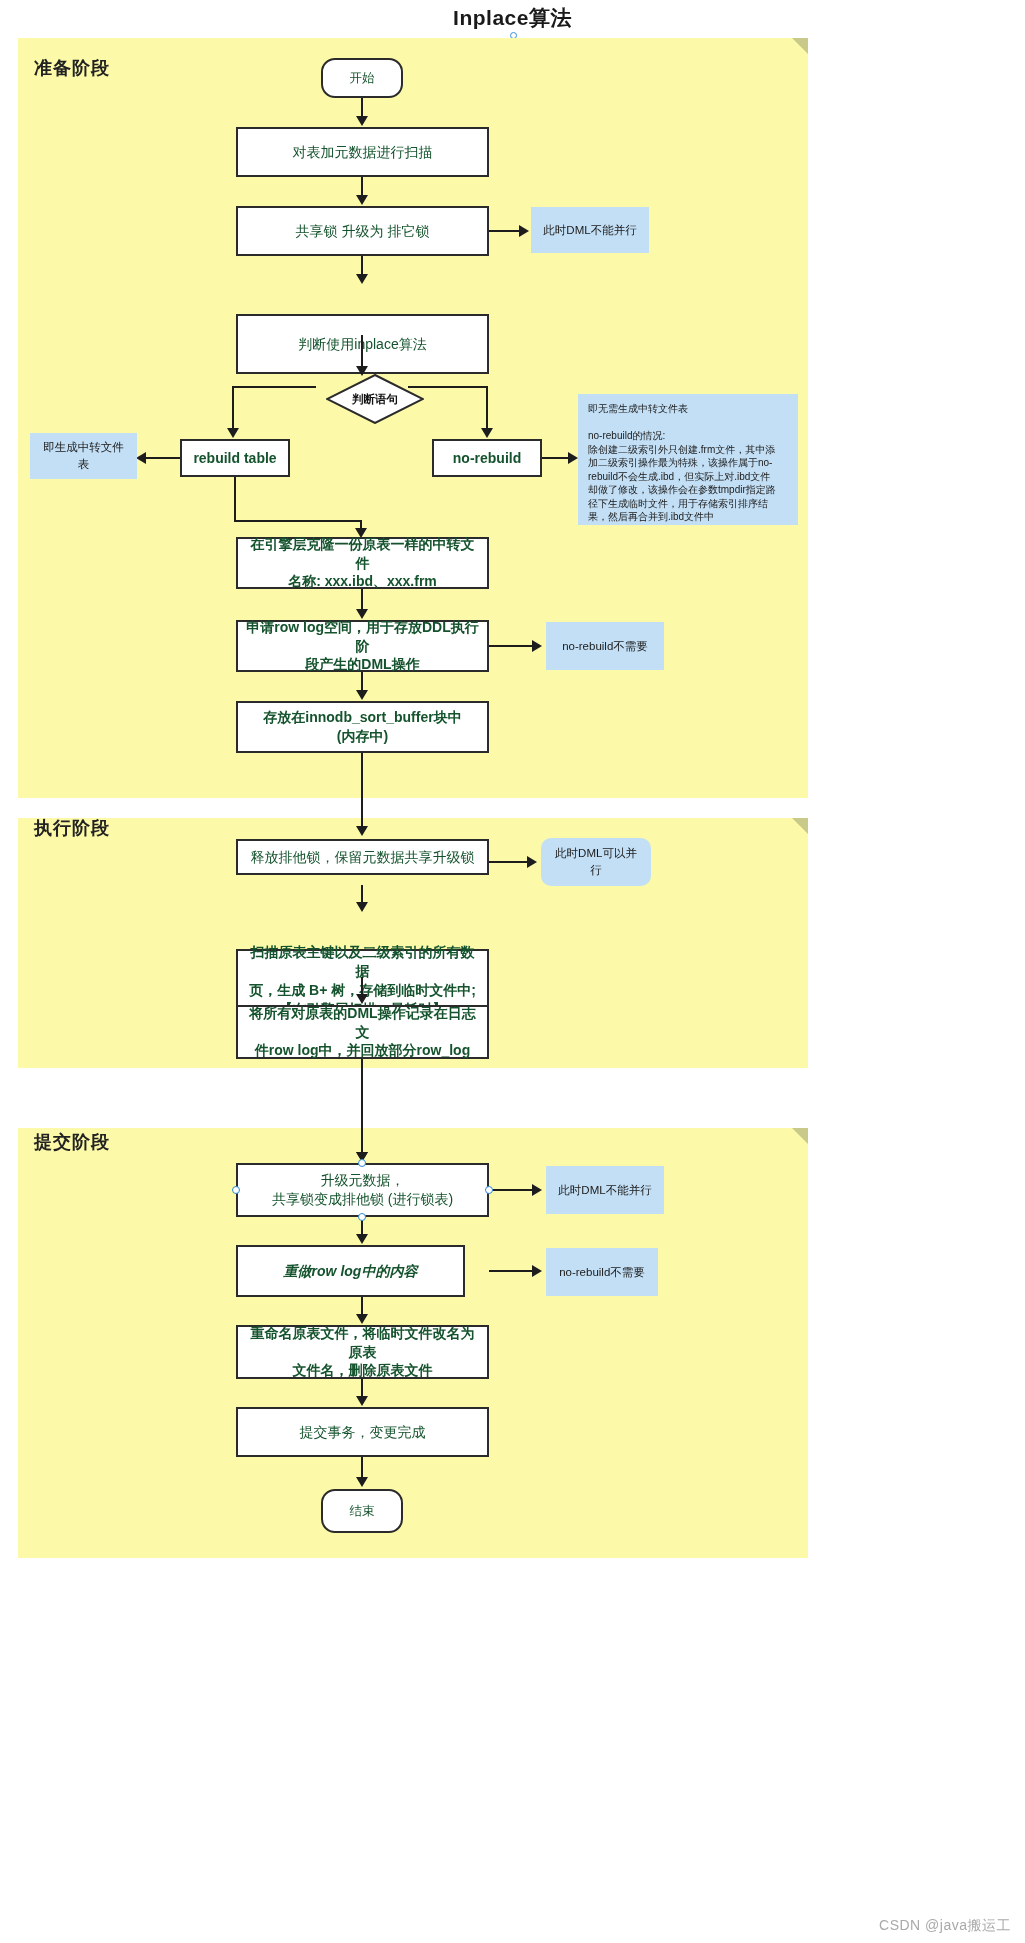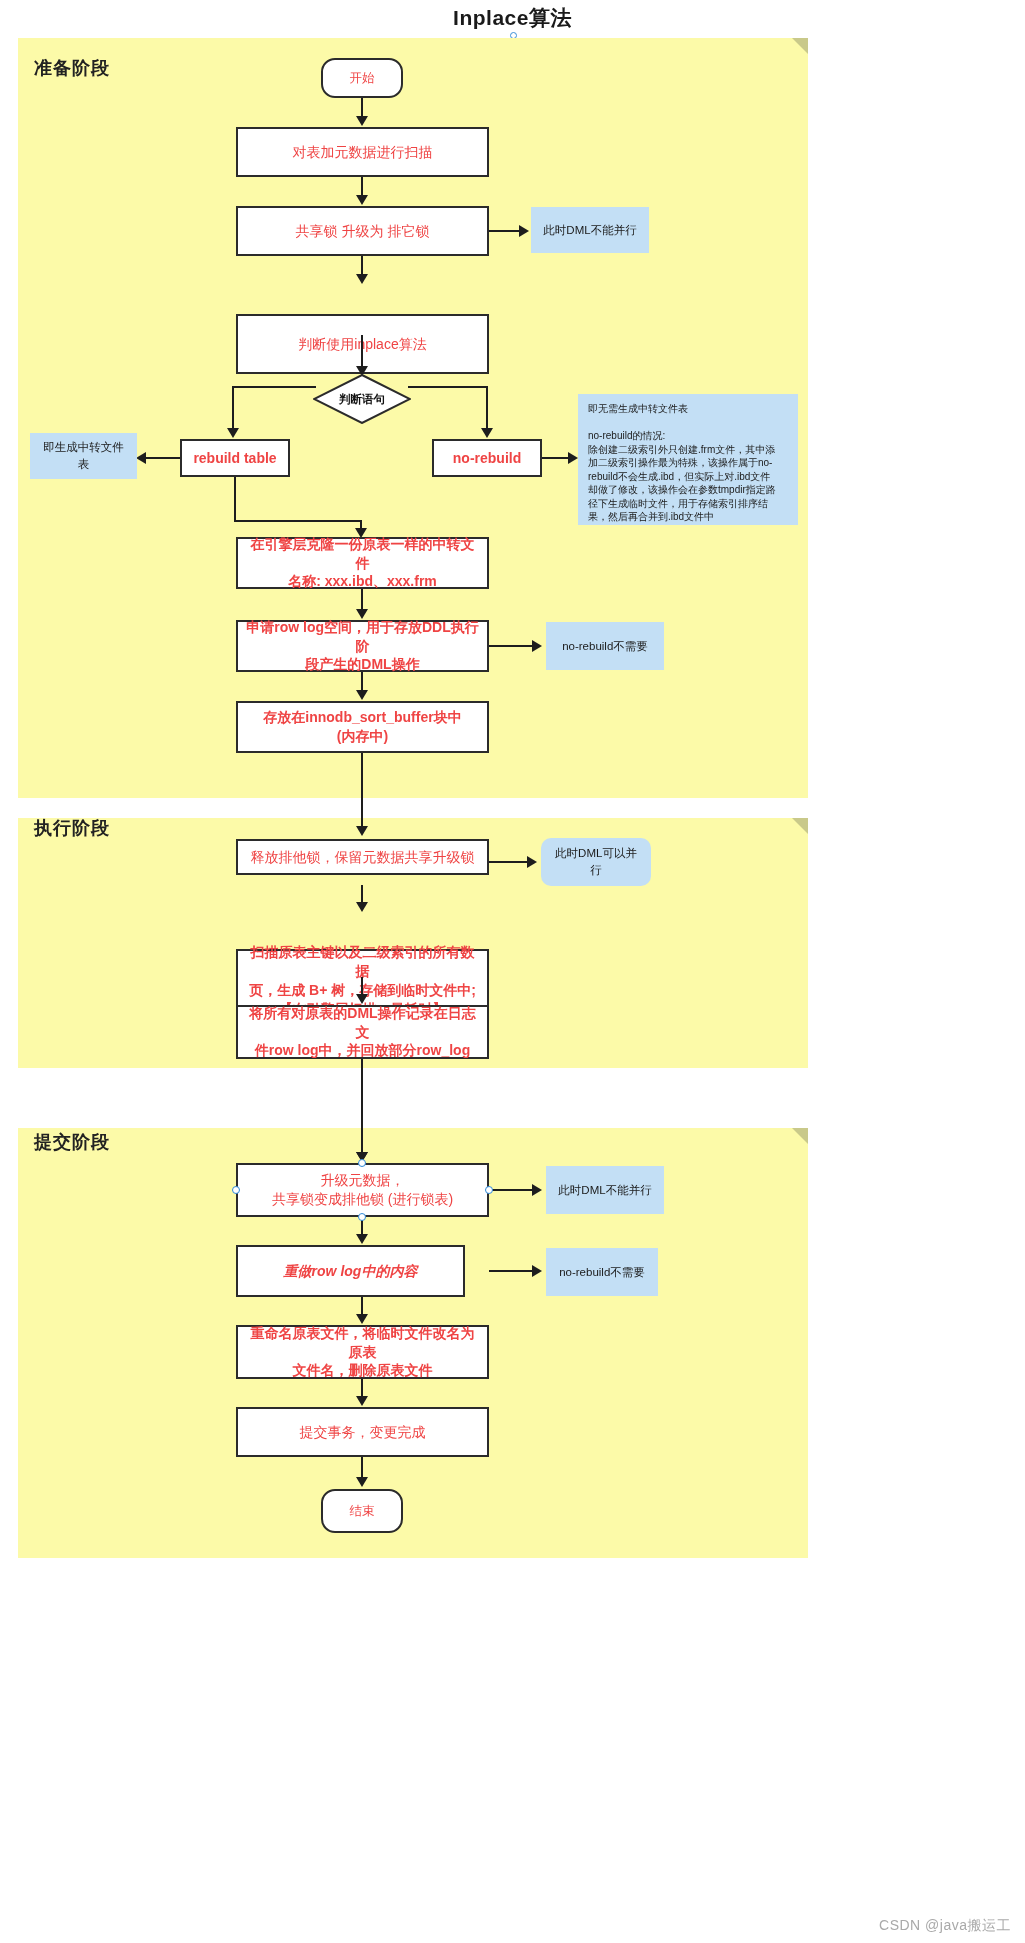--- a/index.html
+++ b/index.html
@@ -66,21 +66,21 @@
   
   .node {
     position: absolute;
     box-sizing: border-box;
     display: flex;
     align-items: center;
     justify-content: center;
     text-align: center;
     background: #ffffff;
     border: 2.2px solid #2b2b2b;
-    color: #ef4444;
+    color: #14532d;
     line-height: 1.35;
     white-space: pre-line;
   }
   .terminator {
     border-radius: 14px;
     font-size: 12.5px;
     font-weight: normal;
   }
   .process {
     font-size: 14px;
@@ -202,21 +202,21 @@
 <div class="conn hline" style="left:489px; top:230px; width:32px;"></div>
 <div class="arrow-right" style="left:519px; top:225px;"></div>
 <div class="note center-text" style="left:531px; top:207px; width:118px; height:46px;">此时DML不能并行</div>
 <div class="conn vline" style="left:361px; top:256px; height:22px;"></div>
 <div class="arrow-down" style="left:356px; top:274px;"></div>
 
 <div class="node process plain" style="left:236px; top:285px; width:253px; height:60px;margin-top:29px;">判断使用inplace算法</div>
 <div class="conn vline" style="left:361px; top:335px; height:35px;"></div>
 <div class="arrow-down" style="left:356px; top:366px;"></div>
 
-<div class="decision-wrap" style="left:313px; top:374px; width:98px; height:50px;">
+<div class="decision-wrap" style="left:326px; top:374px; width:98px; height:50px;">
   <svg class="decision-shape" width="98" height="50">
     <polygon points="49,1 97,25 49,49 1,25" fill="#ffffff" stroke="#2b2b2b" stroke-width="2"></polygon>
   </svg>
   <div class="decision-text">判断语句</div>
 </div>
 
 <div class="conn hline" style="left:232px; top:386px; width:84px;"></div>
 <div class="conn vline" style="left:232px; top:386px; height:45px;"></div>
 <div class="arrow-down" style="left:227px; top:428px;"></div>
 

